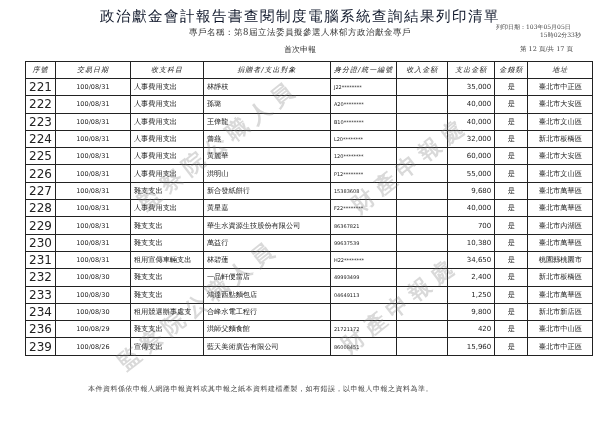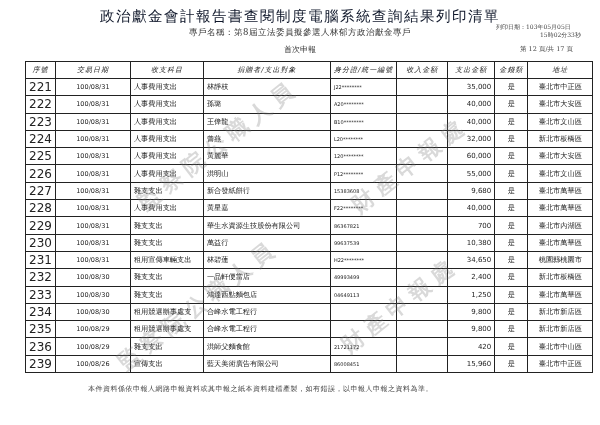--- a/index.html
+++ b/index.html
@@ -208,31 +208,20 @@
         <td class="c-date">100/08/30</td>
         <td class="c-cat">租用競選辦事處支</td>
         <td class="c-party">合峰水電工程行</td>
         <td class="c-id"></td>
         <td class="c-in"></td>
         <td class="c-out">9,800</td>
         <td class="c-cash">是</td>
         <td class="c-addr">新北市新店區</td>
       </tr>
       <tr>
-        <td class="c-seq">235</td>
-        <td class="c-date">100/08/29</td>
-        <td class="c-cat">租用競選辦事處支</td>
-        <td class="c-party">合峰水電工程行</td>
-        <td class="c-id"></td>
-        <td class="c-in"></td>
-        <td class="c-out">9,800</td>
-        <td class="c-cash">是</td>
-        <td class="c-addr">新北市新店區</td>
-      </tr>
-      <tr>
         <td class="c-seq">236</td>
         <td class="c-date">100/08/29</td>
         <td class="c-cat">雜支支出</td>
         <td class="c-party">洪師父麵食館</td>
         <td class="c-id">21721172</td>
         <td class="c-in"></td>
         <td class="c-out">420</td>
         <td class="c-cash">是</td>
         <td class="c-addr">臺北市中山區</td>
       </tr>

